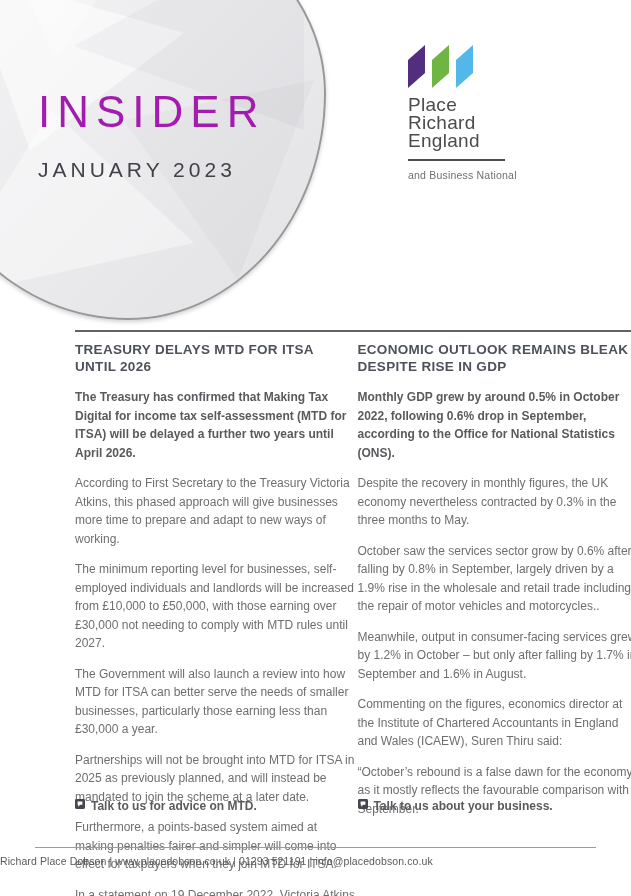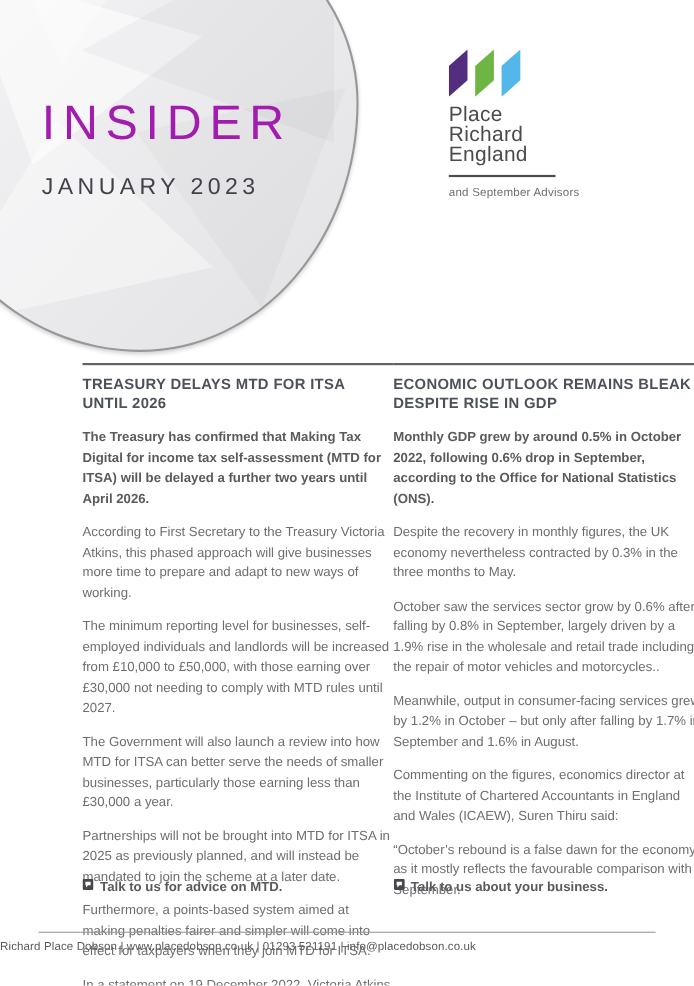--- a/index.html
+++ b/index.html
@@ -99,21 +99,21 @@
     <polygon points="24,15 41,0 41,28 24,43" fill="#6fb544"></polygon>
     <polygon points="48,15 65,0 65,28 48,43" fill="#53b7ea"></polygon>
   </svg>
   <div class="brand-name">
     <div>Place</div>
     <div>Richard</div>
     <div>England</div>
   </div>
   <div class="brand-rule"></div>
   <div class="brand-tagline">
-    <div>and September Advisors</div>
+    <div>and Business National</div>
   </div>
 </div>
 
 <div class="columns">
 
   <div class="col">
     <div class="col-rule"></div>
     <h2 class="article-heading">TREASURY DELAYS MTD FOR ITSA UNTIL 2026</h2>
     <p class="intro">The Treasury has confirmed that Making Tax Digital for income tax self-assessment (MTD for ITSA) will be delayed a further two years until April 2026.</p>
     <p class="body-p">According to First Secretary to the Treasury Victoria Atkins, this phased approach will give businesses more time to prepare and adapt to new ways of working.</p>

